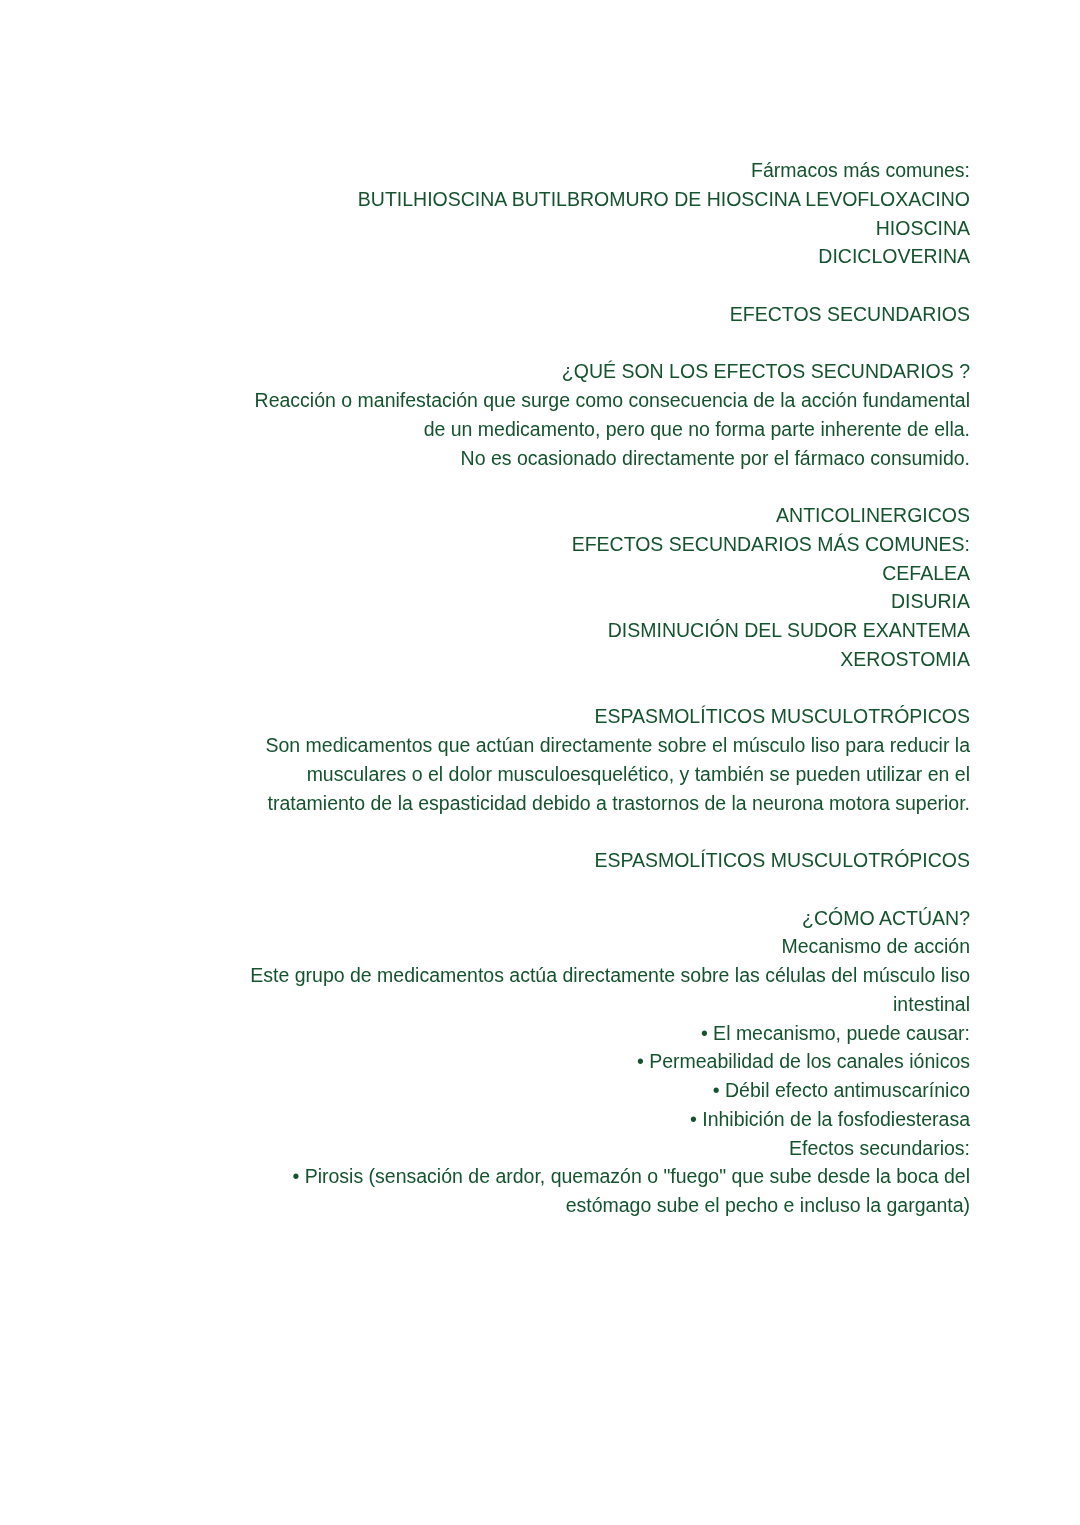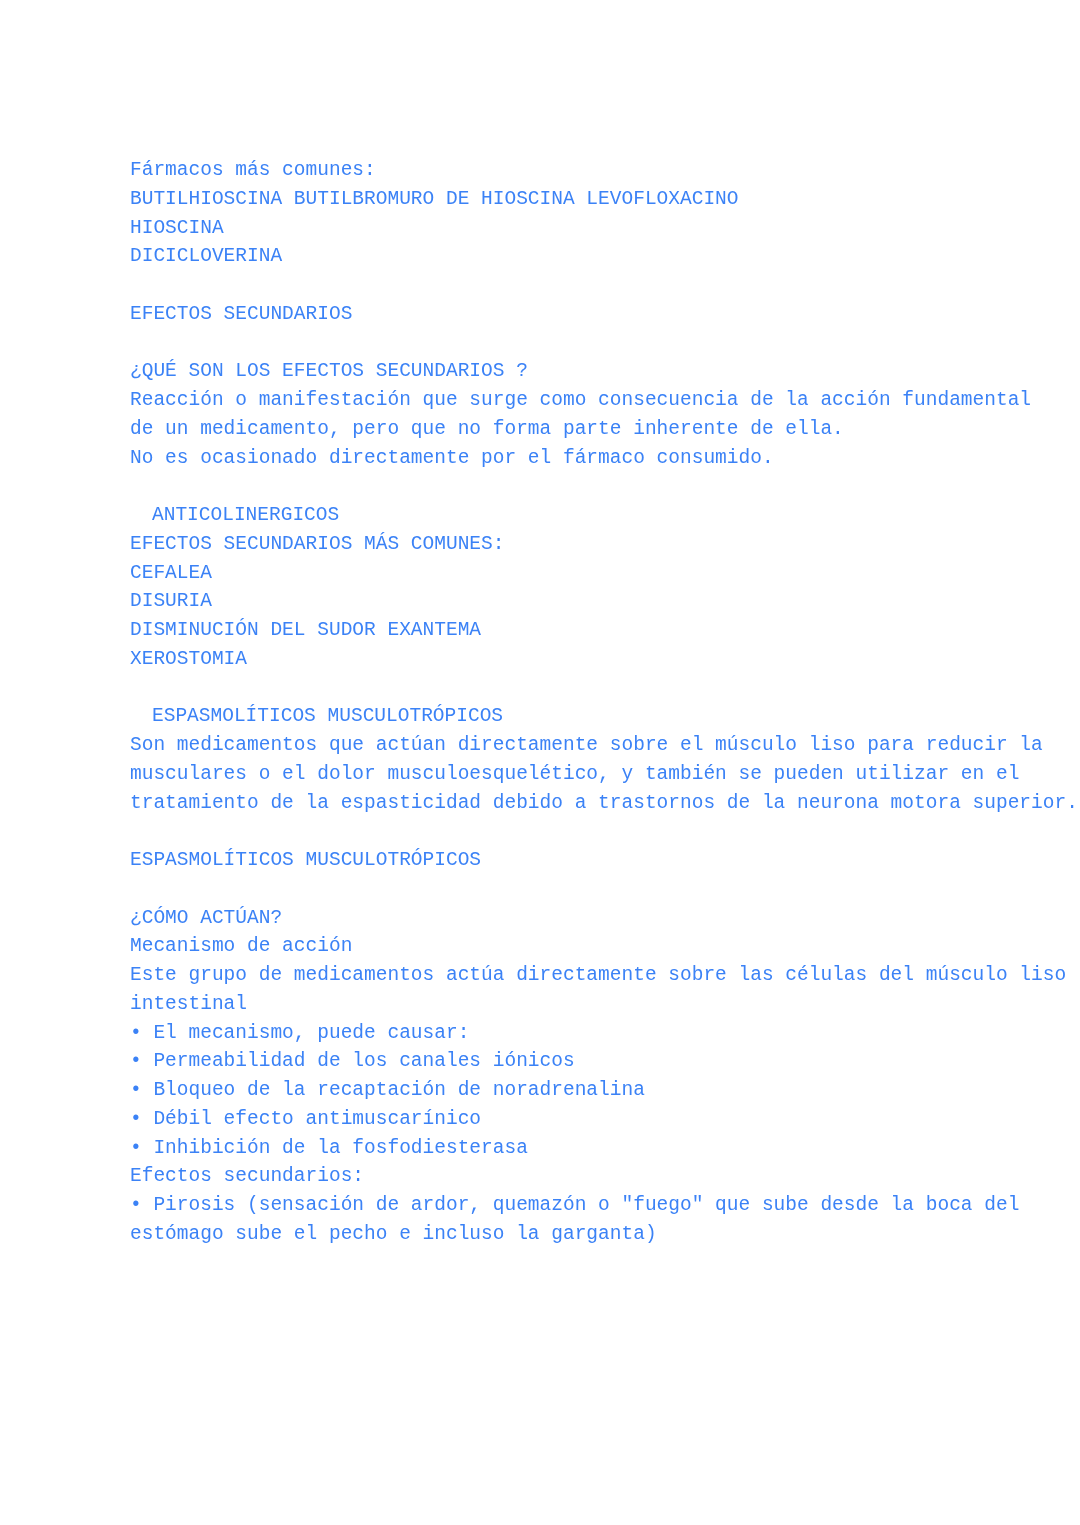--- a/index.html
+++ b/index.html
@@ -6,22 +6,23 @@
     margin: 0;
     padding: 0;
     background: #ffffff;
   }
   .page {
     position: relative;
     width: 1080px;
     height: 1525px;
     background: #ffffff;
     overflow: hidden;
-    font-family: Liberation Mono, monospace;
-    color: #3b82f6;
+    font-family: Liberation Sans, sans-serif;
+    color: #14532d;
+    text-align: right;
   }
   .doc-body {
     position: absolute;
     left: 130px;
     top: 156px;
     width: 840px;
     font-size: 19.5px;
     line-height: 28.75px;
   }
   .line {
@@ -65,20 +66,19 @@
       <div class="line">tratamiento de la espasticidad debido a trastornos de la neurona motora superior.</div>
       <div class="line blank"></div>
       <div class="line">ESPASMOLÍTICOS MUSCULOTRÓPICOS</div>
       <div class="line blank"></div>
       <div class="line">¿CÓMO ACTÚAN?</div>
       <div class="line">Mecanismo de acción</div>
       <div class="line">Este grupo de medicamentos actúa directamente sobre las células del músculo liso</div>
       <div class="line">intestinal</div>
       <div class="line">• El mecanismo, puede causar:</div>
       <div class="line">• Permeabilidad de los canales iónicos</div>
-      <div class="line">• Bloqueo de la recaptación de noradrenalina</div>
       <div class="line">• Débil efecto antimuscarínico</div>
       <div class="line">• Inhibición de la fosfodiesterasa</div>
       <div class="line">Efectos secundarios:</div>
       <div class="line">• Pirosis (sensación de ardor, quemazón o "fuego" que sube desde la boca del</div>
       <div class="line">estómago sube el pecho e incluso la garganta)</div>
     </div>
 </div>
 
 </body></html>

